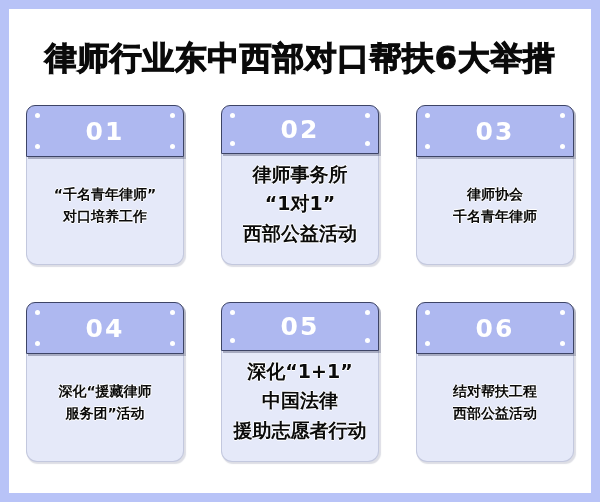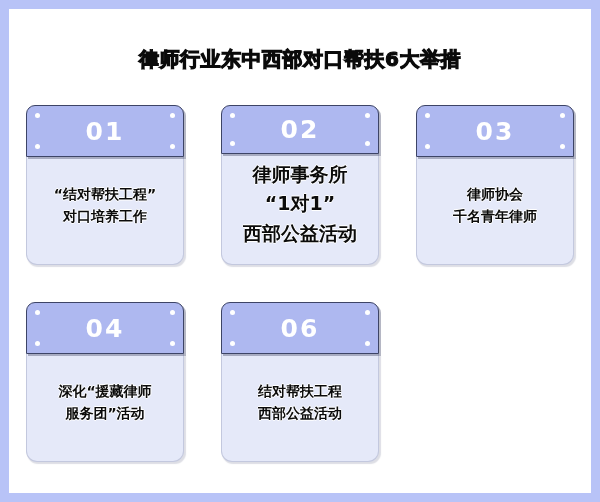--- a/index.html
+++ b/index.html
@@ -36,21 +36,21 @@
   .title-bar {
     height: 92px;
     display: flex;
     align-items: center;
     justify-content: center;
     flex: 0 0 auto;
   }
 
   .poster-title {
     font-family: "DejaVu Sans", "Liberation Sans", sans-serif;
-    font-size: 20px;
+    font-size: 32px;
     font-weight: bold;
     color: #0a0a0a;
     letter-spacing: 0.5px;
     white-space: nowrap;
     margin-top: 8px;
     -webkit-text-stroke: 1.1px #0a0a0a;
   }
 
   .grid {
     flex: 1 1 auto;
@@ -153,21 +153,21 @@
 
       <div class="card lines-2">
         <div class="card-header">
           <span class="dot tl"></span>
           <span class="dot tr"></span>
           <span class="dot bl"></span>
           <span class="dot br"></span>
           <span class="card-number">01</span>
         </div>
         <div class="card-body">
-          <div class="card-line">“结对帮扶工程”</div>
+          <div class="card-line">“千名青年律师”</div>
           <div class="card-line">对口培养工作</div>
         </div>
       </div>
 
       <div class="card lines-3">
         <div class="card-header">
           <span class="dot tl"></span>
           <span class="dot tr"></span>
           <span class="dot bl"></span>
           <span class="dot br"></span>
@@ -201,20 +201,34 @@
           <span class="dot bl"></span>
           <span class="dot br"></span>
           <span class="card-number">04</span>
         </div>
         <div class="card-body">
           <div class="card-line">深化“援藏律师</div>
           <div class="card-line">服务团”活动</div>
         </div>
       </div>
 
+      <div class="card lines-3">
+        <div class="card-header">
+          <span class="dot tl"></span>
+          <span class="dot tr"></span>
+          <span class="dot bl"></span>
+          <span class="dot br"></span>
+          <span class="card-number">05</span>
+        </div>
+        <div class="card-body">
+          <div class="card-line">深化“1+1”</div>
+          <div class="card-line">中国法律</div>
+          <div class="card-line">援助志愿者行动</div>
+        </div>
+      </div>
 
       <div class="card lines-2">
         <div class="card-header">
           <span class="dot tl"></span>
           <span class="dot tr"></span>
           <span class="dot bl"></span>
           <span class="dot br"></span>
           <span class="card-number">06</span>
         </div>
         <div class="card-body">

